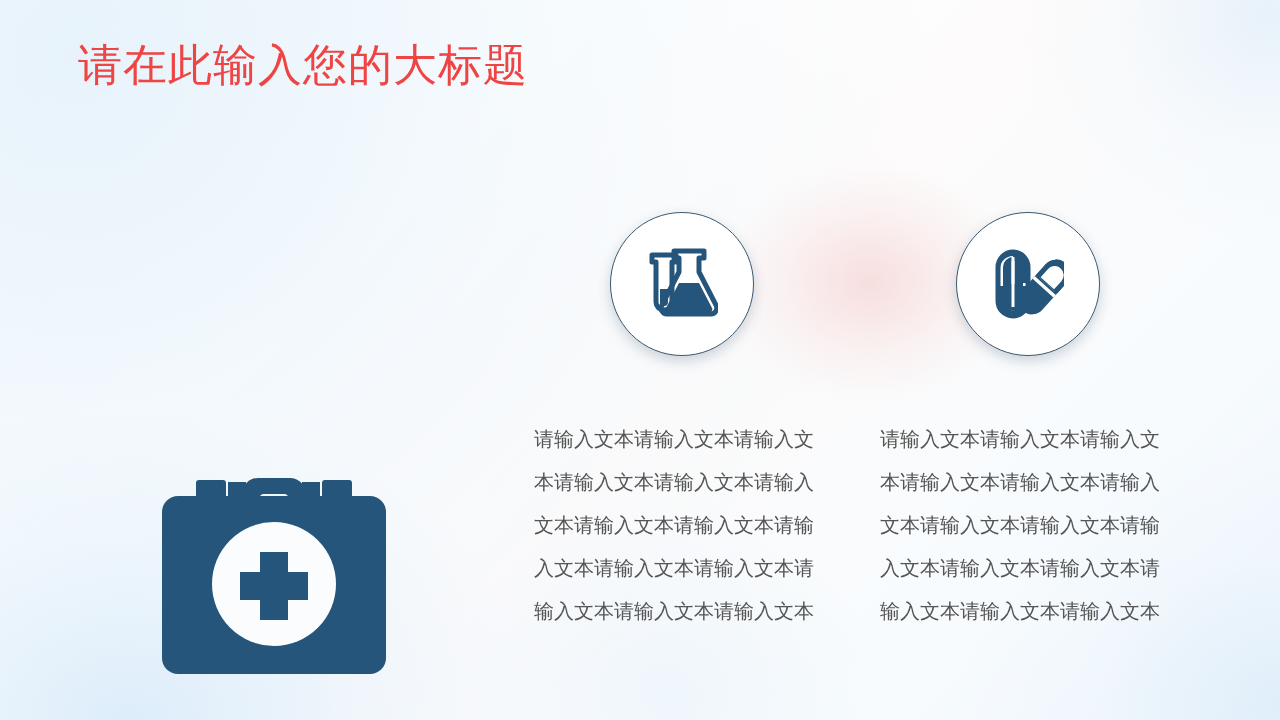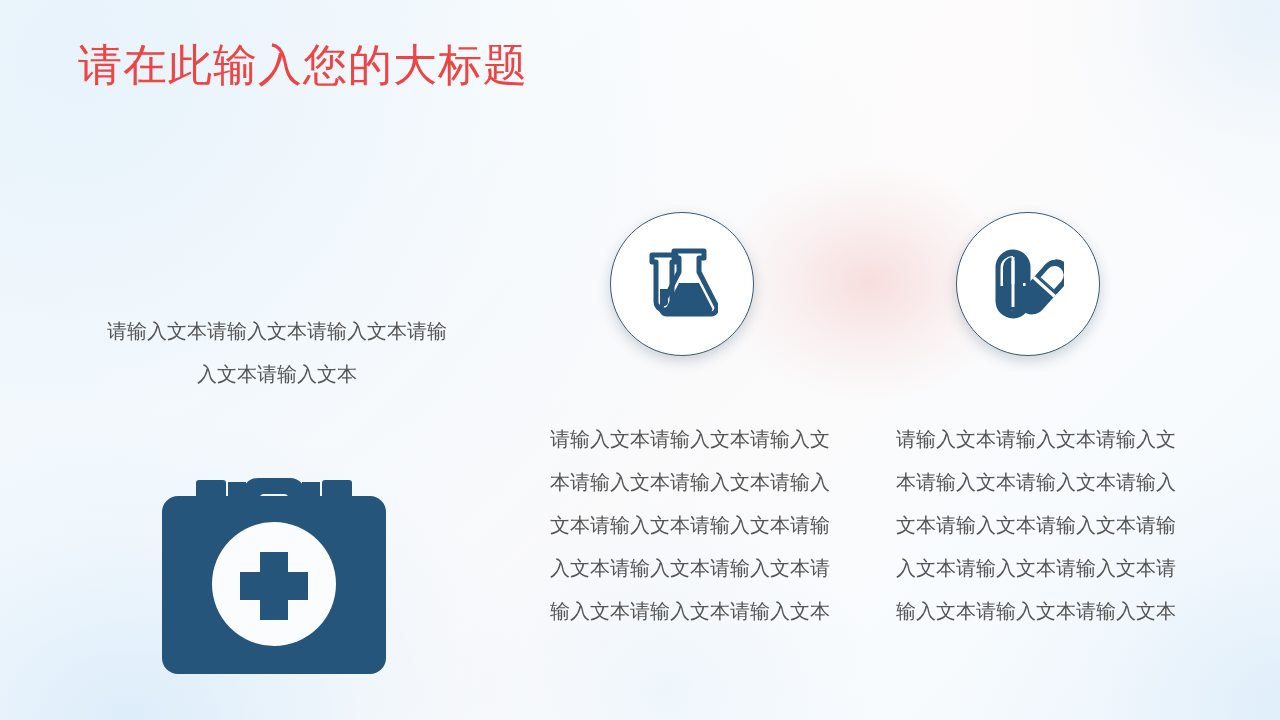--- a/index.html
+++ b/index.html
@@ -137,21 +137,21 @@
     height: 74px;
   }
 
   .col-paragraph {
     margin: 0;
     padding: 0;
     margin-top: 62px;
     font-size: 20px;
     line-height: 43px;
     color: #555555;
-    text-align: right;
+    text-align: left;
     width: 296px;
     margin-left: auto;
     margin-right: auto;
     font-family: Liberation Serif, serif;
   }
 </style>
 </head>
 <body>
 
 <div id="slide">
@@ -159,23 +159,20 @@
   <div class="bg-layer bg-base"></div>
   <div class="bg-layer bg-blue-tl"></div>
   <div class="bg-layer bg-blue-tr"></div>
   <div class="bg-layer bg-pink"></div>
   <div class="bg-layer bg-blue-bl"></div>
   <div class="bg-layer bg-blue-mid"></div>
   <div class="bg-layer bg-blue-br"></div>
 
   <div id="title">请在此输入您的大标题</div>
 
-  <div id="left-col">
-    <p id="left-paragraph">请输入文本请输入文本请输入文本请输入文本请输入文本</p>
-  </div>
 
   <div id="kit-wrap">
     <svg viewBox="0 0 228 226" xmlns="http://www.w3.org/2000/svg" aria-hidden="true">
 
       <path d="M82 42 a16 16 0 0 1 16 -16 h32 a16 16 0 0 1 16 16 v12 h-17 v-7
                a5 5 0 0 0 -5 -5 h-20 a5 5 0 0 0 -5 5 v7 h-17 z" fill="#25557a"></path>
       <path d="M68 30 h18 v20 h-18 z" fill="#25557a"></path>
       <path d="M142 30 h18 v20 h-18 z" fill="#25557a"></path>
 
       <rect x="36" y="28" width="30" height="20" rx="3" fill="#25557a"></rect>

